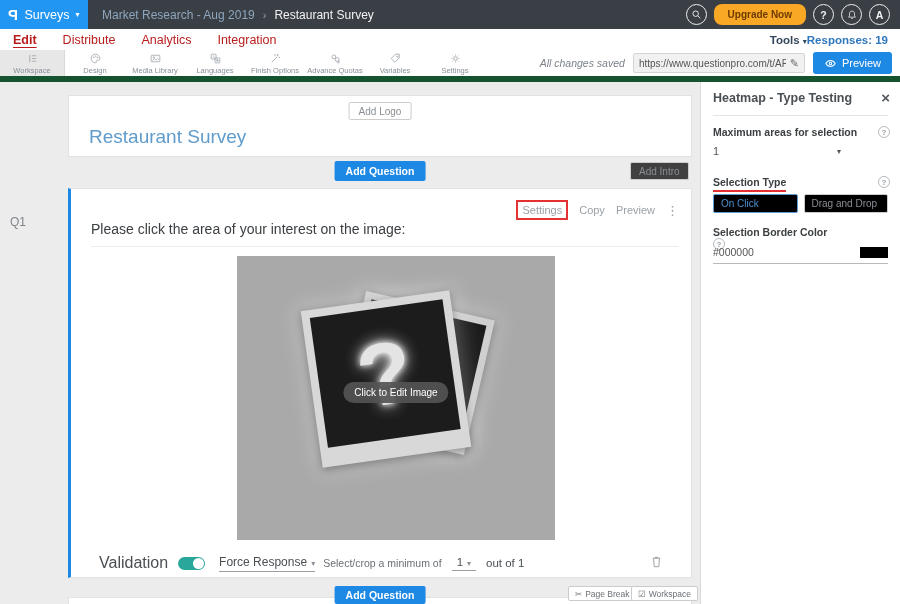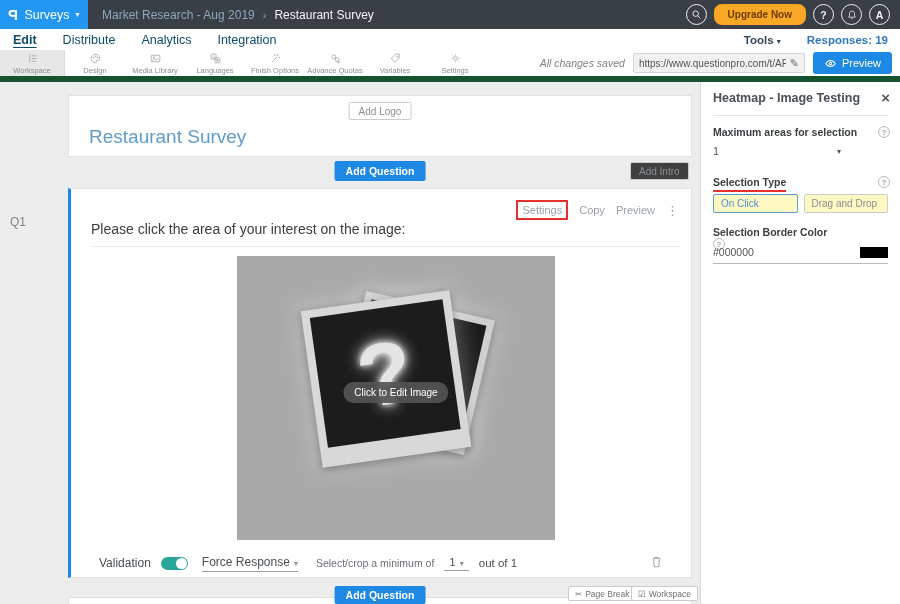--- a/index.html
+++ b/index.html
@@ -16,23 +16,23 @@
   .breadcrumb { display:flex; align-items:center; gap:8px; margin-left:14px; }
   .bc-folder { color:#8da6bd; font-size:12px; }
   .bc-chev { color:#9aa0a6; font-size:11px; }
   .bc-survey { color:#f2f2f2; font-size:12px; }
   .topbar-right { margin-left:auto; margin-right:10px; display:flex; align-items:center; gap:7px; }
   .circle-btn { width:21px; height:21px; border:1.5px solid #f0f0f0; border-radius:50%; display:flex; align-items:center; justify-content:center; color:#f0f0f0; font-size:10.5px; font-weight:bold; cursor:pointer; background:transparent; }
   .upgrade-btn { background:#f9a825; color:#6d3b00; font-size:10px; font-weight:bold; border:none; border-radius:8px; padding:5px 14px; cursor:pointer; }
 
   
   .navrow { position:absolute; top:29px; left:0; width:100%; height:21px; background:#fff; display:flex; align-items:center; z-index:29; }
-  .nav-item { font-size:12.5px; color:#0c4a6e; margin:0 13px; cursor:pointer; text-decoration:none; }
+  .nav-item { font-size:12.5px; color:#b91c1c; margin:0 13px; cursor:pointer; text-decoration:none; }
   .nav-item.active { text-decoration:underline; text-underline-offset:3px; font-weight:bold; }
-  .navrow-right { margin-left:auto; margin-right:12px; display:flex; align-items:center; gap:26px; }
+  .navrow-right { margin-left:auto; margin-right:12px; display:flex; align-items:center; }
   .tools-link { font-size:11.5px; color:#33475b; font-weight:bold; cursor:pointer; }
   .tools-link .c { font-size:8px; }
   .responses { font-size:11.5px; color:#2e77bd; font-weight:bold; cursor:pointer; }
 
   
   .toolbar { position:absolute; top:50px; left:0; width:100%; height:32px; background:#fff; border-bottom:6px solid #14532d; display:flex; align-items:stretch; z-index:28; }
   .tool-cell { width:60px; display:flex; flex-direction:column; align-items:center; justify-content:center; gap:1px; cursor:pointer; color:#9aa0a6; }
   .tool-cell.active { width:65px; background:#e7e7e7; border-right:1px solid #d9d9d9; }
   .tool-cell svg { width:13px; height:13px; stroke:#9aa0a6; fill:none; stroke-width:1.4; }
   .tool-label { font-size:7.5px; color:#8a9096; white-space:nowrap; }
@@ -66,24 +66,24 @@
   .photo { position:absolute; box-shadow:0 0 20px 5px rgba(250,250,250,0.28), 0 2px 8px rgba(0,0,0,0.45); }
   .photo .inner { width:100%; height:100%; background:#1c1c1c; }
   .photo.back { left:112px; top:48px; width:132px; height:138px; padding:7px 7px 15px; background:#cfcfcf; transform:rotate(13deg); }
   .photo.front { left:74px; top:44px; width:150px; height:158px; padding:8px 8px 19px; background:#d8d8d8; transform:rotate(-8deg); display:flex; }
   .photo.front .inner { display:flex; align-items:center; justify-content:center; }
   .q-glyph { font-size:88px; color:#e4e4e4; font-weight:bold; text-shadow:0 0 16px #fff,0 0 6px #fff; transform:rotate(-3deg); }
   .edit-pill { position:absolute; left:50%; transform:translateX(-50%); top:126px; background:rgba(84,84,84,0.92); color:#fff; font-size:10px; border:none; border-radius:11px; padding:5px 11px; white-space:nowrap; cursor:pointer; z-index:3; }
 
   
   .validation-row { position:absolute; left:0; right:0; top:357px; height:34px; display:flex; align-items:center; padding-left:28px; }
-  .val-label { font-size:12px; color:#4a4f54; }
+  .val-label { font-size:16px; color:#4a4f54; }
   .toggle { width:27px; height:13px; border-radius:7px; background:#2aa79b; position:relative; margin:0 14px 0 10px; cursor:pointer; }
   .toggle .knob { position:absolute; right:1px; top:1px; width:11px; height:11px; border-radius:50%; background:#fff; }
-  .force-resp { font-size:12px; color:#4a4f54; border-bottom:1px solid #9aa0a6; padding-bottom:2px; margin-right:18px; cursor:pointer; }
+  .force-resp { font-size:12px; color:#4a4f54; border-bottom:1px solid #9aa0a6; padding-bottom:2px; margin-right:8px; cursor:pointer; }
   .force-resp .c, .mini-dd .c { font-size:8px; color:#8a9096; margin-left:4px; }
   .min-label { font-size:10.5px; color:#6b7075; margin-right:10px; }
   .mini-dd { font-size:11.5px; color:#4a4f54; border-bottom:1px solid #9aa0a6; padding:0 5px 2px; margin-right:10px; cursor:pointer; }
   .outof { font-size:11.5px; color:#4a4f54; }
   .trash-btn { margin-left:auto; margin-right:28px; cursor:pointer; background:none; border:none; }
   .trash-btn svg { width:13px; height:15px; stroke:#8d9298; fill:none; stroke-width:1.3; }
 
   
   .pb-btn, .sep-btn { position:absolute; top:586px; height:15px; background:#fff; border:1px solid #ccc; border-radius:2px; color:#6b7075; font-size:8.5px; display:flex; align-items:center; gap:3px; padding:0 6px; cursor:pointer; z-index:5; }
   .pb-btn { left:568px; }
@@ -97,21 +97,21 @@
   .panel-close { font-size:15px; color:#55595e; font-weight:bold; cursor:pointer; background:none; border:none; line-height:1; }
   .panel-divider { position:absolute; left:12px; right:12px; top:33px; border-top:1px solid #e5e5e5; }
   .p-label-row { position:absolute; left:12px; right:10px; display:flex; justify-content:space-between; align-items:flex-start; }
   .p-label { font-size:10.5px; font-weight:bold; color:#3c4043; }
   .p-label.red-underline { border-bottom:2px solid #e53131; padding-bottom:2px; }
   .help-circle { width:12px; height:12px; border:1px solid #b6babd; border-radius:50%; color:#9aa0a6; font-size:8px; font-weight:bold; display:flex; align-items:center; justify-content:center; cursor:pointer; }
   .p-select { position:absolute; left:12px; top:63px; width:128px; display:flex; justify-content:space-between; align-items:center; cursor:pointer; }
   .p-select .val { font-size:11px; color:#555; }
   .p-select .c { font-size:8px; color:#555; }
   .seltype-btns { position:absolute; left:12px; right:12px; top:112px; display:flex; gap:6px; }
-  .seltype-btn { flex:1; height:19px; background:#fef9c3; border:1px solid #ccc; border-radius:2px; color:#8a8f94; font-size:10px; display:flex; align-items:center; justify-content:flex-start; padding-left:7px; cursor:pointer; }
+  .seltype-btn { flex:1; height:19px; background:#000000; border:1px solid #ccc; border-radius:2px; color:#8a8f94; font-size:10px; display:flex; align-items:center; justify-content:flex-start; padding-left:7px; cursor:pointer; }
   .seltype-btn.selected { border:1px solid #5b9bd5; color:#4a90d2; }
   .color-row { position:absolute; left:12px; right:12px; top:164px; display:flex; justify-content:space-between; align-items:center; border-bottom:1px solid #b9b9b9; padding-bottom:5px; cursor:text; }
   .color-val { font-size:10.5px; color:#555; }
   .color-swatch { width:28px; height:11px; background:#000; }
 </style>
 </head>
 <body>
 
 <div class="frame">
 
@@ -292,21 +292,21 @@
     <span>Page Break</span>
   </button>
   <button class="sep-btn">
     <span>☑</span>
     <span>Workspace</span>
   </button>
   <div class="card bottom-card"></div>
 
   <div class="panel">
     <div class="panel-title-row">
-      <span class="panel-title">Heatmap - Image Testing</span>
+      <span class="panel-title">Heatmap - Type Testing</span>
       <button class="panel-close">×</button>
     </div>
     <div class="panel-divider"></div>
 
     <div class="p-label-row" style="top:44px;">
       <span class="p-label">Maximum areas for selection</span>
       <span class="help-circle">?</span>
     </div>
     <div class="p-select">
       <span class="val">1</span>

